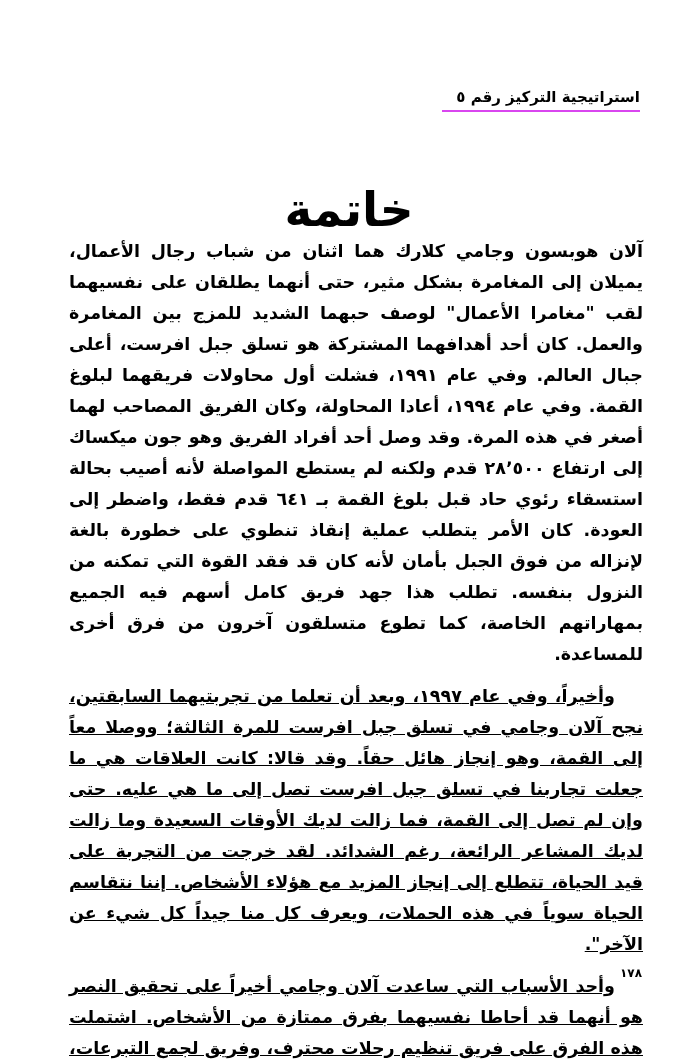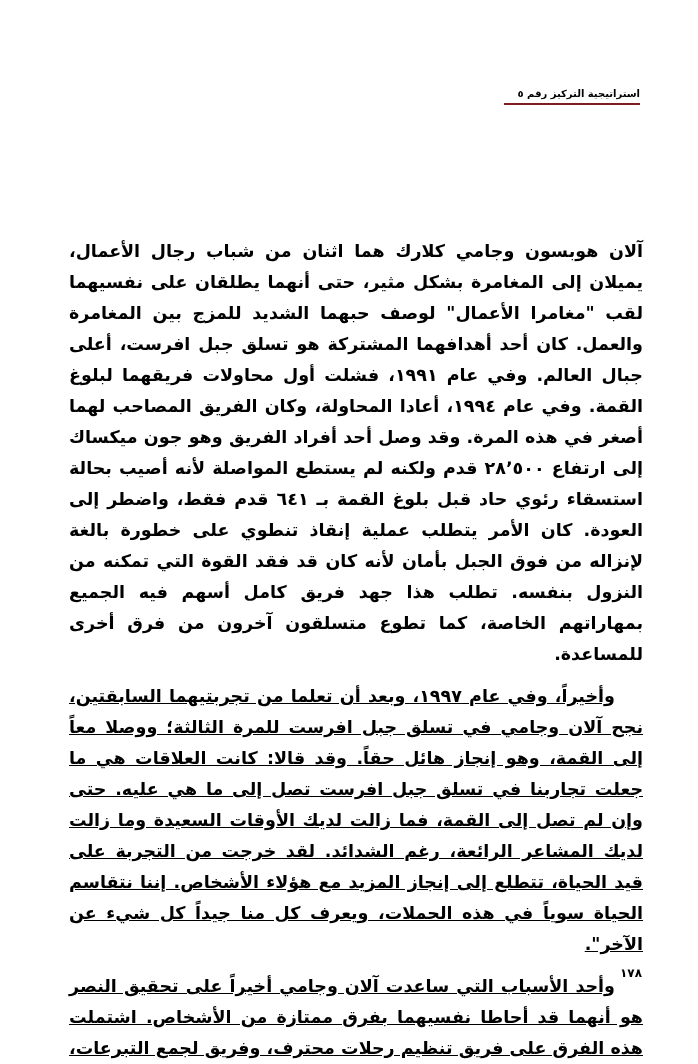--- a/index.html
+++ b/index.html
@@ -15,24 +15,24 @@
       margin: 0 auto;
       background: #ffffff;
       color: #000000;
       direction: rtl;
       overflow: hidden;
     }
     .running-head {
       position: absolute;
       top: 88px;
       right: 58px;
-      font-size: 10px;
+      font-size: 15px;
       font-weight: bold;
       letter-spacing: 0.5px;
-      border-bottom: 2px solid #7f1d1d;
+      border-bottom: 2px solid #d946ef;
       padding-bottom: 4px;
       padding-left: 14px;
     }
     .chapter-title {
       position: absolute;
       top: 148px;
       left: 0;
       right: 0;
       text-align: center;
       font-size: 47px;
@@ -64,20 +64,21 @@
       font-weight: bold;
     }
   </style>
 </head>
 <body>
 
 <div class="page">
 
   <div class="running-head">استراتيجية التركيز رقم ٥</div>
 
+  <h1 class="chapter-title">خاتمة</h1>
 
   <div class="body-text">
     <p>آلان هوبسون وجامي كلارك هما اثنان من شباب رجال الأعمال، يميلان إلى المغامرة بشكل مثير، حتى أنهما يطلقان على نفسيهما لقب "مغامرا الأعمال" لوصف حبهما الشديد للمزج بين المغامرة والعمل. كان أحد أهدافهما المشتركة هو تسلق جبل افرست، أعلى جبال العالم. وفي عام ١٩٩١، فشلت أول محاولات فريقهما لبلوغ القمة. وفي عام ١٩٩٤، أعادا المحاولة، وكان الفريق المصاحب لهما أصغر في هذه المرة. وقد وصل أحد أفراد الفريق وهو جون ميكساك إلى ارتفاع ٢٨٬٥٠٠ قدم ولكنه لم يستطع المواصلة لأنه أصيب بحالة استسقاء رئوي حاد قبل بلوغ القمة بـ ٦٤١ قدم فقط، واضطر إلى العودة. كان الأمر يتطلب عملية إنقاذ تنطوي على خطورة بالغة لإنزاله من فوق الجبل بأمان لأنه كان قد فقد القوة التي تمكنه من النزول بنفسه. تطلب هذا جهد فريق كامل أسهم فيه الجميع بمهاراتهم الخاصة، كما تطوع متسلقون آخرون من فرق أخرى للمساعدة.</p>
     <p class="indent">وأخيراً، وفي عام ١٩٩٧، وبعد أن تعلما من تجربتيهما السابقتين، نجح آلان وجامي في تسلق جبل افرست للمرة الثالثة؛ ووصلا معاً إلى القمة، وهو إنجاز هائل حقاً. وقد قالا: كانت العلاقات هي ما جعلت تجاربنا في تسلق جبل افرست تصل إلى ما هي عليه. حتى وإن لم تصل إلى القمة، فما زالت لديك الأوقات السعيدة وما زالت لديك المشاعر الرائعة، رغم الشدائد. لقد خرجت من التجربة على قيد الحياة، تتطلع إلى إنجاز المزيد مع هؤلاء الأشخاص. إننا نتقاسم الحياة سوياً في هذه الحملات، ويعرف كل منا جيداً كل شيء عن الآخر".</p>
     <p class="indent">وأحد الأسباب التي ساعدت آلان وجامي أخيراً على تحقيق النصر هو أنهما قد أحاطا نفسيهما بفرق ممتازة من الأشخاص. اشتملت هذه الفرق على فريق تنظيم رحلات محترف، وفريق لجمع التبرعات، وفريق دعم، وفريق لتصحيح المسار، وفريق للتسلق. وبدون هذه "القلعة" الفريدة، ما كانت هذه الحملة يستطع النجاح.</p>
   </div>
 
   <div class="page-number">١٧٨</div>
 
 </div>

